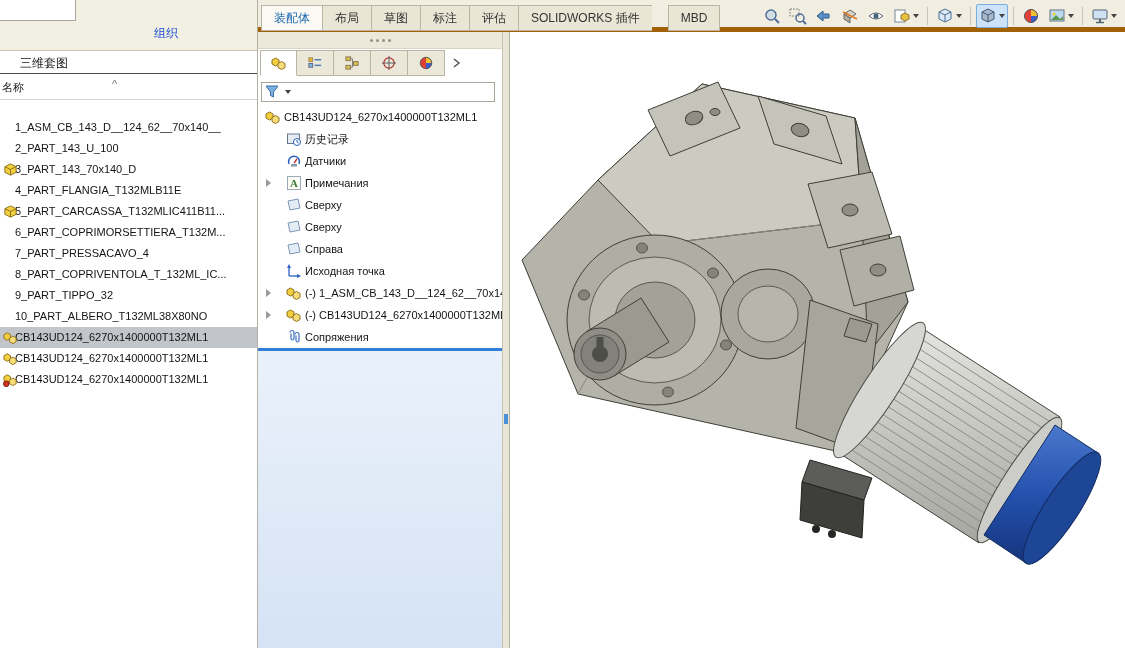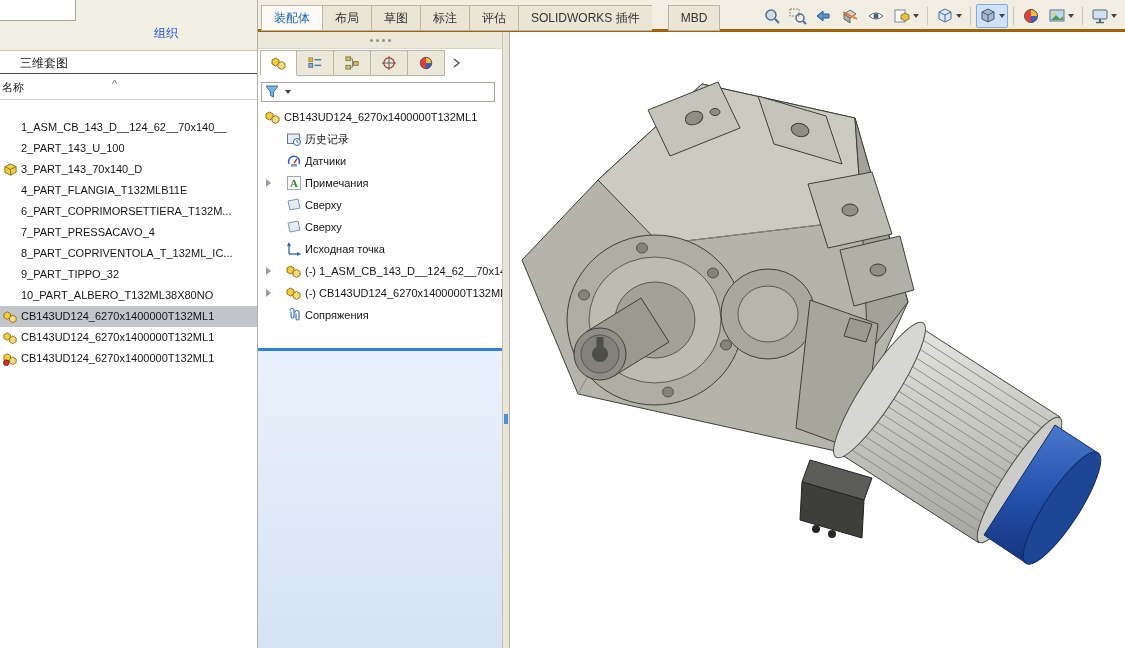--- a/index.html
+++ b/index.html
@@ -15,28 +15,28 @@
   .lp-tab{position:absolute;left:118px;top:22px;width:96px;height:22px;line-height:22px;
           text-align:center;font-size:12px;color:#1d4ed8;}
   .lp-title{position:absolute;left:0;top:50px;width:100%;height:24px;line-height:24px;background:#fff;
             border-top:1px solid #c8c5b8;border-bottom:1px solid #4a4a4a;padding-left:20px;
             box-sizing:border-box;font-size:12px;white-space:nowrap;overflow:hidden;}
   .lp-colheader{position:absolute;left:0;top:75px;width:100%;height:24px;line-height:24px;
                 border-bottom:1px solid #d4d4d4;background:#fff;}
   .lp-colname{position:absolute;left:2px;color:#222;}
   .lp-sort{position:absolute;left:112px;top:-3px;color:#777;font-size:11px;}
   .lp-list{position:absolute;left:0;top:117px;width:100%;}
-  .lp-row{position:relative;height:21px;line-height:21px;padding-left:21px;
+  .lp-row{position:relative;height:21px;line-height:21px;padding-left:15px;
           white-space:nowrap;overflow:hidden;cursor:default;}
   .lp-row.selected{background:#c2c6ca;}
   .lp-row .row-icon{position:absolute;left:3px;top:3px;width:15px;height:15px;}
 
   
   #top-bar{position:absolute;left:258px;top:0;width:867px;height:32px;background:#f1eee1;
-           border-bottom:3px solid #a16207;box-sizing:border-box;}
+           border-bottom:5px solid #a16207;box-sizing:border-box;}
   .cm-tabs{position:absolute;left:3px;top:5px;display:flex;height:26px;}
   .cm-tab{padding:0 12px;line-height:24px;height:24px;font-size:12px;background:#eae6d6;
           border:1px solid #b9b5a5;border-right:none;color:#333;cursor:default;white-space:nowrap;}
   .cm-tab:last-child{border-right:1px solid #b9b5a5;margin-left:16px;}
   .cm-tab.active{background:#fbfaf5;color:#1a66ae;}
   .headsup{position:absolute;right:4px;top:3px;height:26px;display:flex;align-items:center;}
   .hbtn{display:flex;align-items:center;padding:2px;border:1px solid transparent;border-radius:2px;margin:0 1px;}
   .hbtn.pressed{background:#cde3f7;border-color:#79aede;}
   .hcaret{width:0;height:0;border-left:3px solid transparent;border-right:3px solid transparent;
           border-top:4px solid #444;margin-left:2px;}
@@ -92,20 +92,27 @@
       <div class="lp-row"><span>1_ASM_CB_143_D__124_62__70x140__</span></div>
       <div class="lp-row"><span>2_PART_143_U_100</span></div>
       <div class="lp-row">
         <span class="row-icon"><svg viewBox="0 0 16 16" width="15" height="15">
               <polygon points="2,5 8,2 14,5 14,11 8,14 2,11" fill="#f2cf3e" stroke="#8a6d1a"></polygon>
               <polyline points="2,5 8,8 14,5" fill="none" stroke="#8a6d1a"></polyline>
               <line x1="8" y1="8" x2="8" y2="14" stroke="#8a6d1a"></line>
             </svg></span>
         <span>3_PART_143_70x140_D</span></div>
       <div class="lp-row"><span>4_PART_FLANGIA_T132MLB11E</span></div>
+      <div class="lp-row">
+        <span class="row-icon"><svg viewBox="0 0 16 16" width="15" height="15">
+              <polygon points="2,5 8,2 14,5 14,11 8,14 2,11" fill="#f2cf3e" stroke="#8a6d1a"></polygon>
+              <polyline points="2,5 8,8 14,5" fill="none" stroke="#8a6d1a"></polyline>
+              <line x1="8" y1="8" x2="8" y2="14" stroke="#8a6d1a"></line>
+            </svg></span>
+        <span>5_PART_CARCASSA_T132MLIC411B11...</span></div>
       <div class="lp-row"><span>6_PART_COPRIMORSETTIERA_T132M...</span></div>
       <div class="lp-row"><span>7_PART_PRESSACAVO_4</span></div>
       <div class="lp-row"><span>8_PART_COPRIVENTOLA_T_132ML_IC...</span></div>
       <div class="lp-row"><span>9_PART_TIPPO_32</span></div>
       <div class="lp-row"><span>10_PART_ALBERO_T132ML38X80NO</span></div>
       <div class="lp-row selected">
         <span class="row-icon"><svg viewBox="0 0 16 16" width="15" height="15">
               <polygon points="1,5 4.5,3 8,5 8,9 4.5,11 1,9" fill="#f2cf3e" stroke="#91701c"></polygon>
               <polygon points="7,8.5 10.5,6.5 14,8.5 14,12.5 10.5,14.5 7,12.5" fill="#f6dd7a" stroke="#91701c"></polygon>
             </svg></span>
@@ -318,20 +325,26 @@
         <span class="nicon"><svg viewBox="0 0 16 16" width="16" height="16">
               <polygon points="2,4 12,2 14,11 4,13" fill="#e4edf6" stroke="#7a96b4"></polygon>
             </svg></span>
         <span class="ntext">Сверху</span>
       </div>
       <div class="trow">
         <span class="nicon"><svg viewBox="0 0 16 16" width="16" height="16">
               <polygon points="2,4 12,2 14,11 4,13" fill="#e4edf6" stroke="#7a96b4"></polygon>
             </svg></span>
         <span class="ntext">Сверху</span>
+      </div>
+      <div class="trow">
+        <span class="nicon"><svg viewBox="0 0 16 16" width="16" height="16">
+              <polygon points="2,4 12,2 14,11 4,13" fill="#e4edf6" stroke="#7a96b4"></polygon>
+            </svg></span>
+        <span class="ntext">Справа</span>
       </div>
       <div class="trow">
         <span class="nicon"><svg viewBox="0 0 16 16" width="16" height="16">
               <line x1="3" y1="13" x2="3" y2="4" stroke="#2a62c0" stroke-width="1.3"></line>
               <polygon points="3,1 1,5 5,5" fill="#2a62c0"></polygon>
               <line x1="3" y1="13" x2="12" y2="13" stroke="#2a62c0" stroke-width="1.3"></line>
               <polygon points="15,13 11,11 11,15" fill="#2a62c0"></polygon>
             </svg></span>
         <span class="ntext">Исходная точка</span>
       </div>

